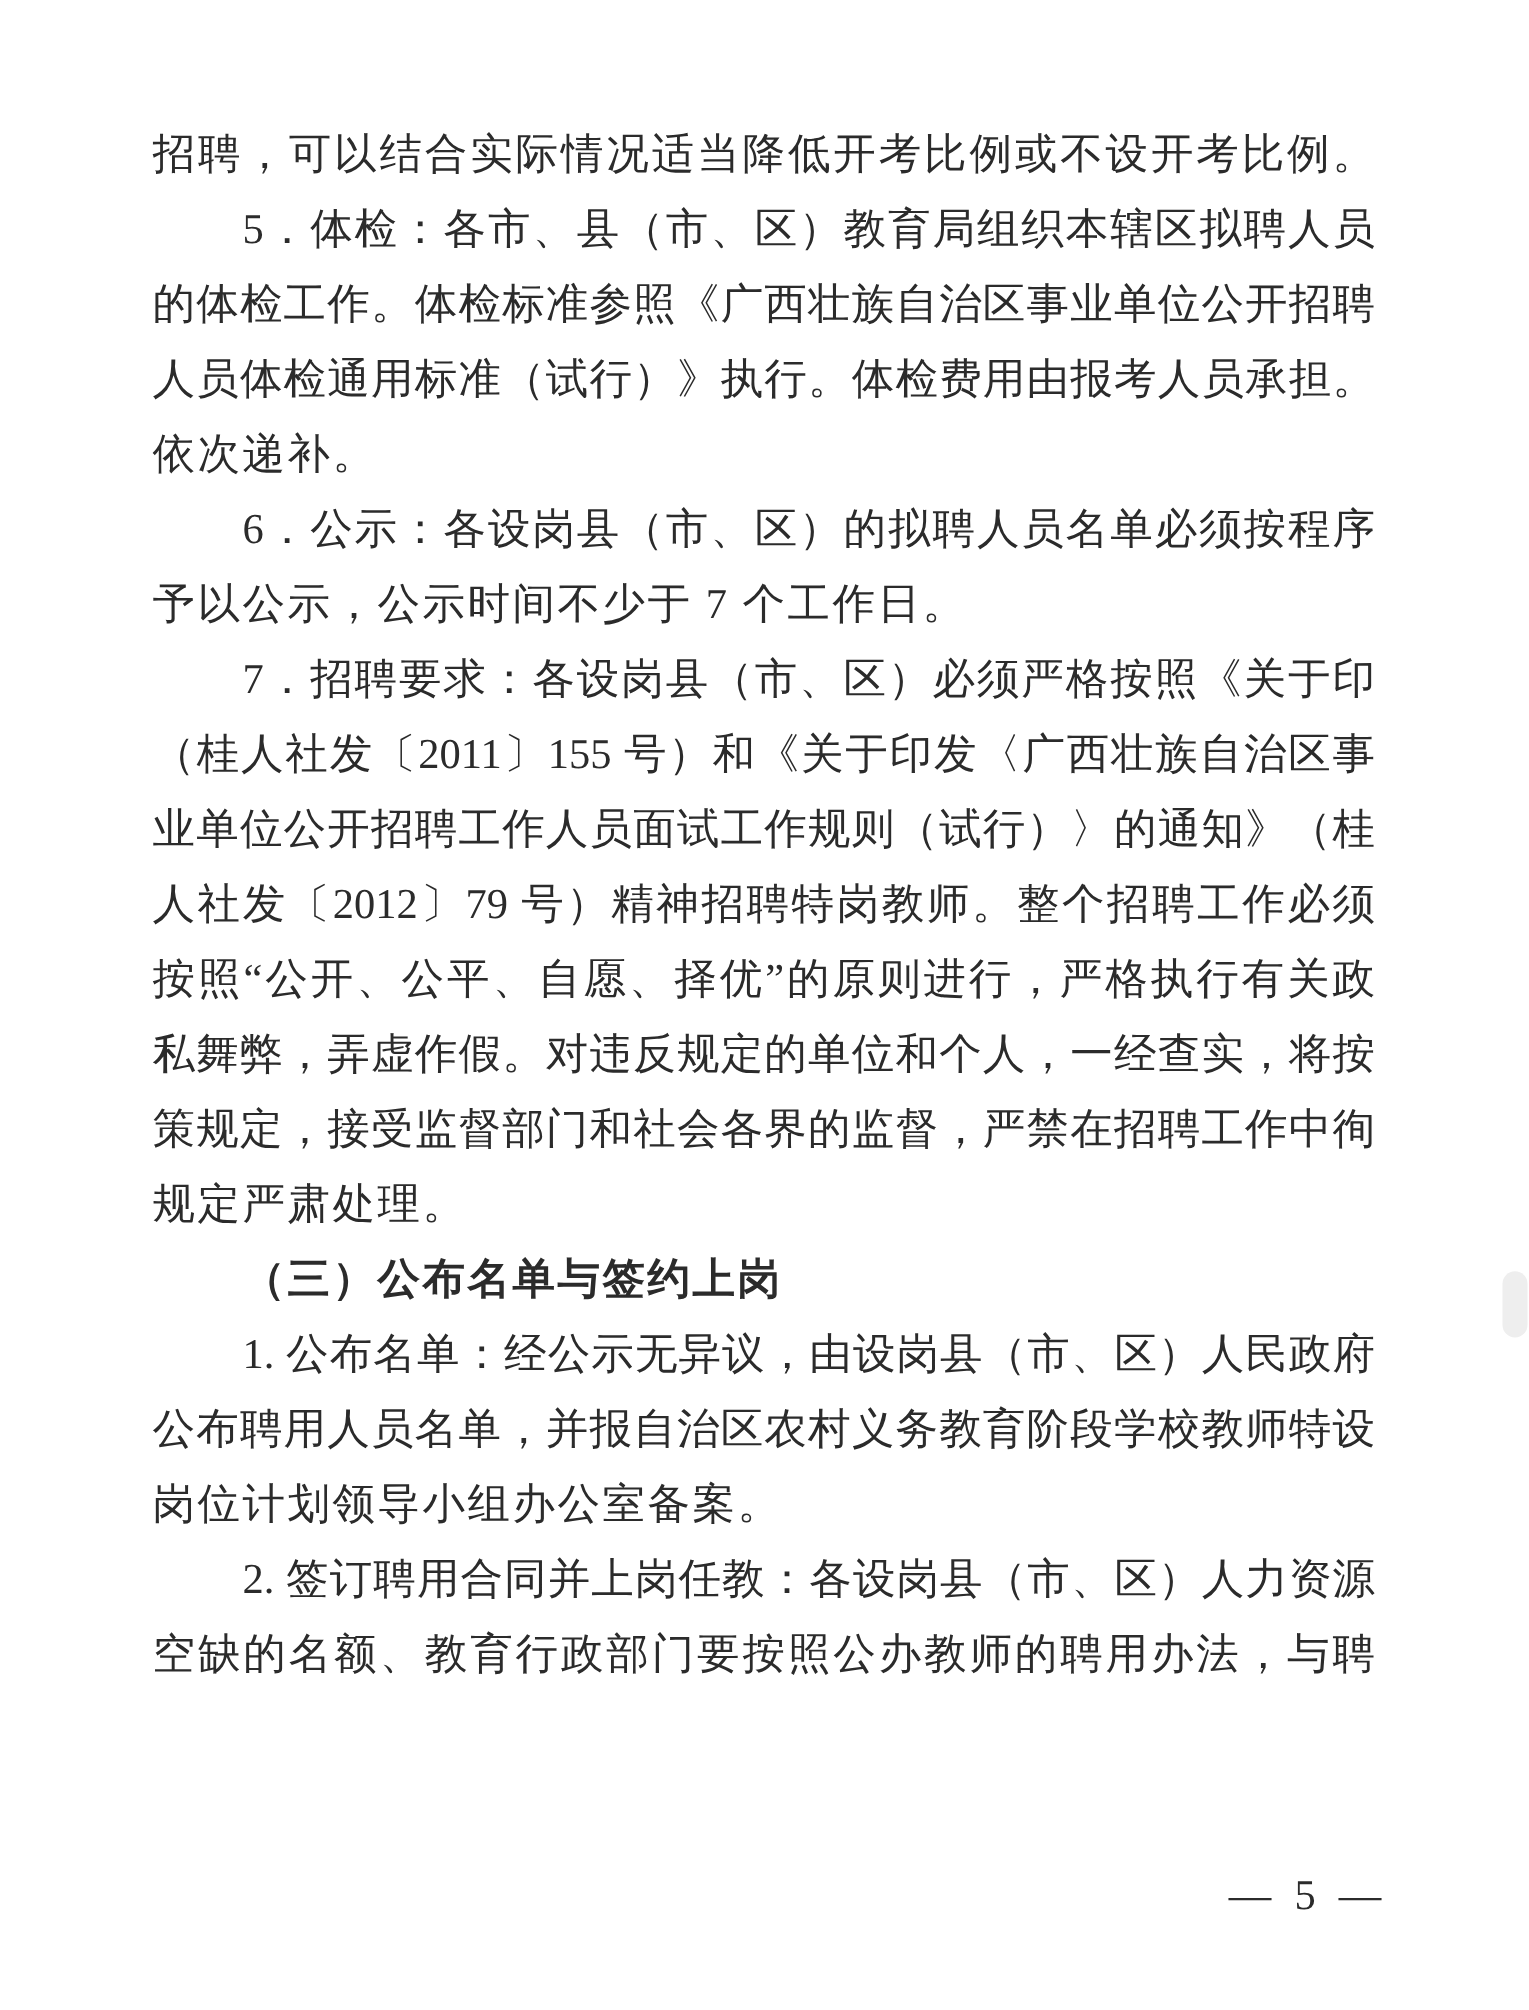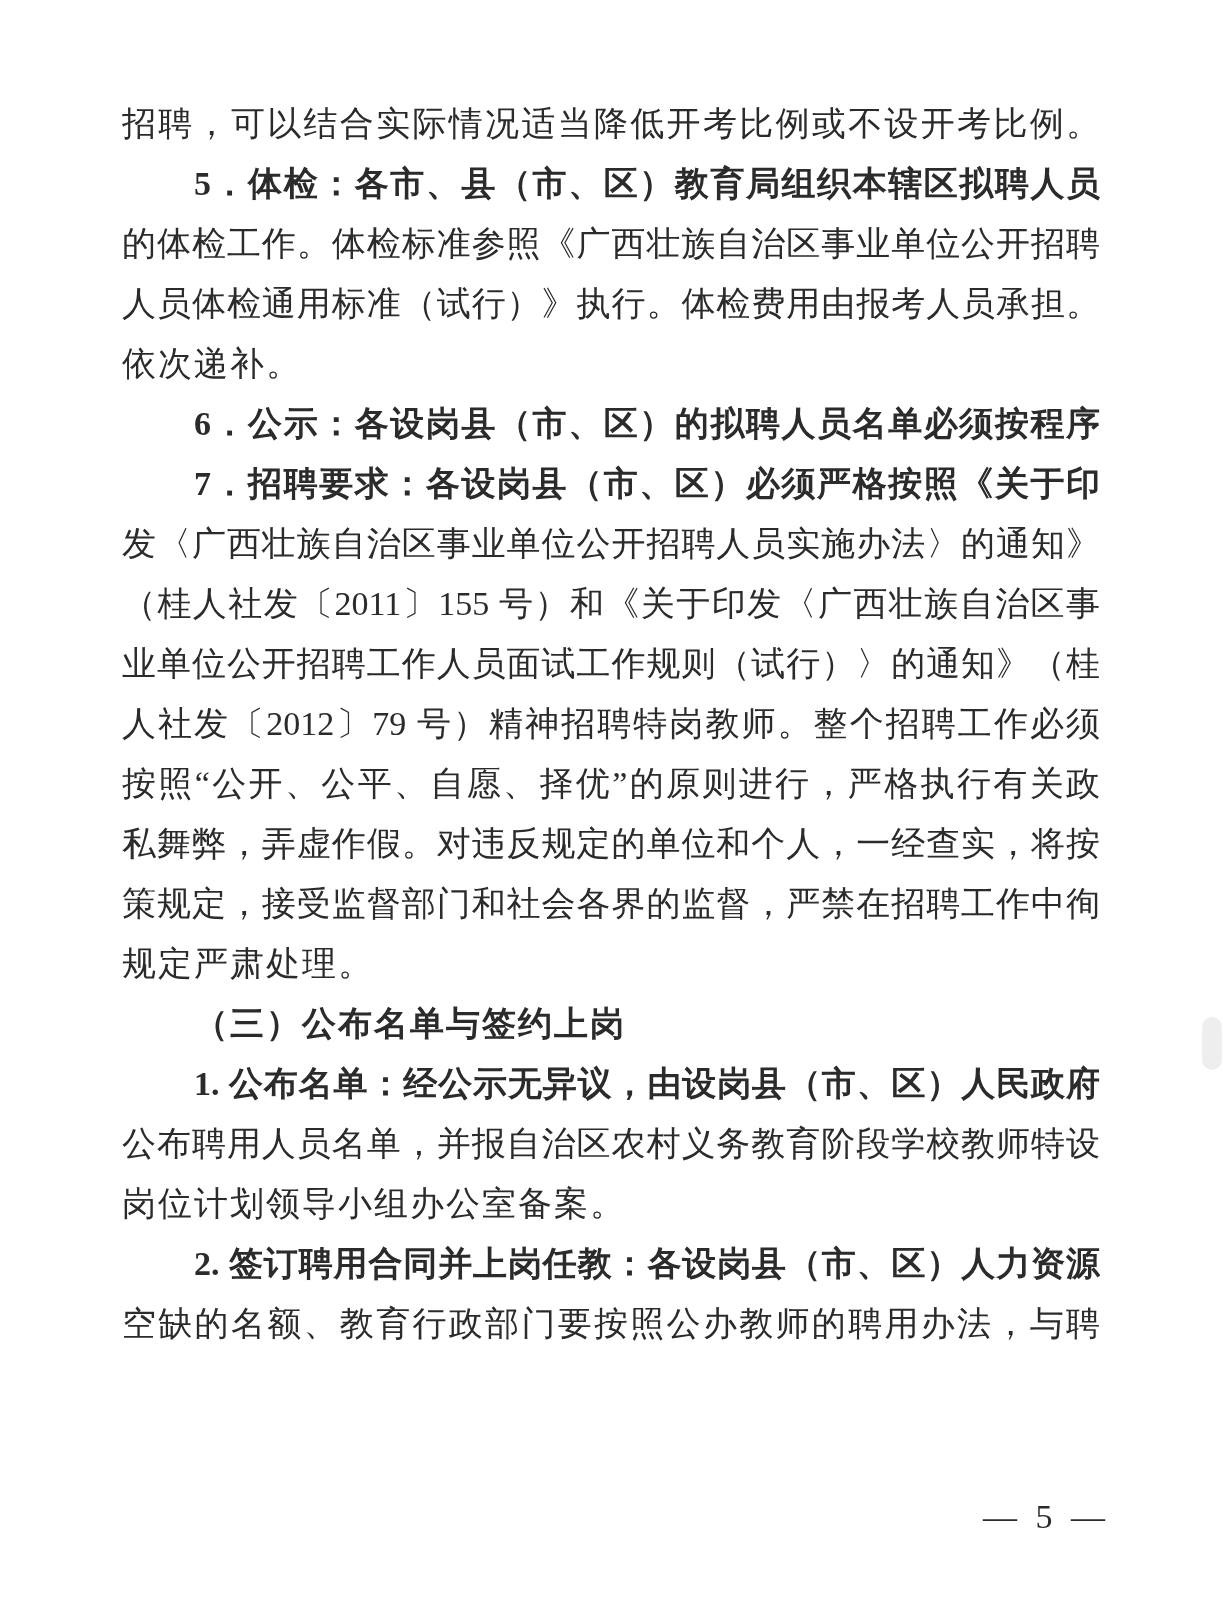--- a/index.html
+++ b/index.html
@@ -37,21 +37,20 @@
   }
   
   .end {
     text-align: right;
     text-align-last: left;
     letter-spacing: 2px;
   }
   
   .ind {
     padding-left: 72px;
-    font-weight: bold;
   }
   
   .hd {
     font-weight: bold;
     text-align: left;
     text-align-last: left;
     letter-spacing: 2px;
   }
   .footer {
     position: absolute;
@@ -79,22 +78,22 @@
 
 <div class="page">
 
   <div class="textblock">
     <div class="ln j">招聘，可以结合实际情况适当降低开考比例或不设开考比例。</div>
     <div class="ln j ind">5．体检：各市、县（市、区）教育局组织本辖区拟聘人员</div>
     <div class="ln j">的体检工作。体检标准参照《广西壮族自治区事业单位公开招聘</div>
     <div class="ln j">人员体检通用标准（试行）》执行。体检费用由报考人员承担。</div>
     <div class="ln end">依次递补。</div>
     <div class="ln j ind">6．公示：各设岗县（市、区）的拟聘人员名单必须按程序</div>
+    <div class="ln end">予以公示，公示时间不少于 7 个工作日。</div>
     <div class="ln j ind">7．招聘要求：各设岗县（市、区）必须严格按照《关于印</div>
-    <div class="ln j">发〈广西壮族自治区事业单位公开招聘人员实施办法〉的通知》</div>
     <div class="ln j">（桂人社发〔2011〕155 号）和《关于印发〈广西壮族自治区事</div>
     <div class="ln j">业单位公开招聘工作人员面试工作规则（试行）〉的通知》（桂</div>
     <div class="ln j">人社发〔2012〕79 号）精神招聘特岗教师。整个招聘工作必须</div>
     <div class="ln j">按照“公开、公平、自愿、择优”的原则进行，严格执行有关政</div>
     <div class="ln j">私舞弊，弄虚作假。对违反规定的单位和个人，一经查实，将按</div>
     <div class="ln j">策规定，接受监督部门和社会各界的监督，严禁在招聘工作中徇</div>
     <div class="ln end">规定严肃处理。</div>
     <div class="ln hd ind">（三）公布名单与签约上岗</div>
     <div class="ln j ind">1. 公布名单：经公示无异议，由设岗县（市、区）人民政府</div>
     <div class="ln j">公布聘用人员名单，并报自治区农村义务教育阶段学校教师特设</div>

